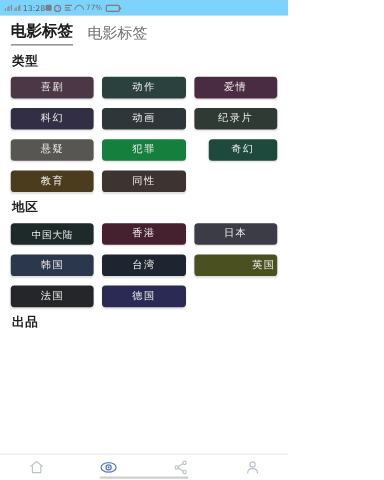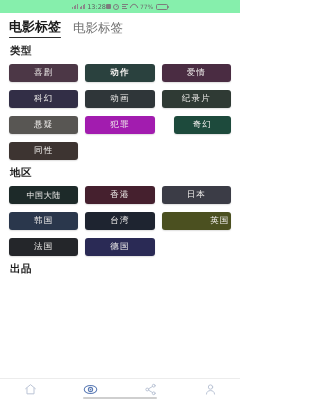--- a/index.html
+++ b/index.html
@@ -13,24 +13,24 @@
     overflow: hidden;
     font-family: "DejaVu Sans", "Liberation Sans", sans-serif;
     position: relative;
   }
 
   
   .statusbar {
     height: 13px;
     display: flex;
     align-items: center;
-    justify-content: center;
+    justify-content: flex-start;
     padding: 0 4px;
     box-sizing: border-box;
-    background: #86efac;
+    background: #7dd3fc;
   }
   .sb-left {
     display: flex;
     align-items: center;
     gap: 2px;
     font-size: 6px;
     color: #6d6d6d;
     letter-spacing: 0px;
   }
   .sb-sig {
@@ -274,28 +274,29 @@
 <div class="tabbar">
   <div class="tab active">电影标签</div>
   <div class="tab">电影标签</div>
 </div>
 
 <div class="content">
 
   <div class="section-title">类型</div>
   <div class="grid">
     <div class="tag" style="background: rgb(76, 55, 70);">喜剧</div>
-    <div class="tag" style="background: rgb(42, 65, 62); font-weight: bold;">动作</div>
+    <div class="tag" style="background: rgb(42, 65, 62);">动作</div>
     <div class="tag" style="background: rgb(74, 44, 66);">爱情</div>
     <div class="tag" style="background: rgb(50, 46, 70);">科幻</div>
     <div class="tag" style="background: rgb(47, 54, 57);">动画</div>
     <div class="tag" style="background: rgb(47, 58, 52);">纪录片</div>
     <div class="tag" style="background: rgb(88, 86, 83);">悬疑</div>
-    <div class="tag" style="background: #a21caf; text-align: center;">犯罪</div>
+    <div class="tag" style="background: #15803d; text-align: center;">犯罪</div>
     <div class="tag" style="background: rgb(29, 74, 60); margin-left: 12px;">奇幻</div>
+    <div class="tag" style="background: rgb(74, 60, 29);">教育</div>
     <div class="tag" style="background: rgb(61, 52, 49);">同性</div>
   </div>
 
   <div class="section-title">地区</div>
   <div class="grid">
     <div class="tag small-text" style="background: rgb(29, 42, 41);">中国大陆</div>
     <div class="tag" style="background: rgb(69, 32, 46);">香港</div>
     <div class="tag" style="background: rgb(59, 60, 70);">日本</div>
     <div class="tag" style="background: rgb(42, 55, 76);">韩国</div>
     <div class="tag" style="background: rgb(30, 36, 48);">台湾</div>

